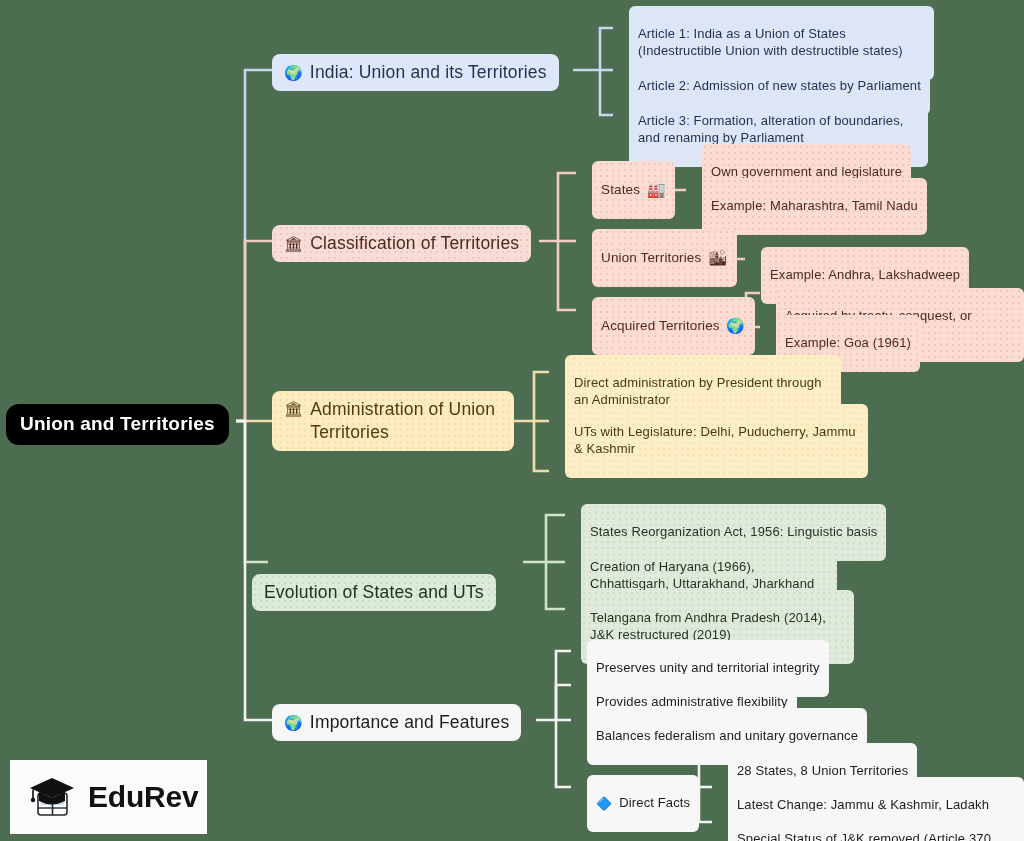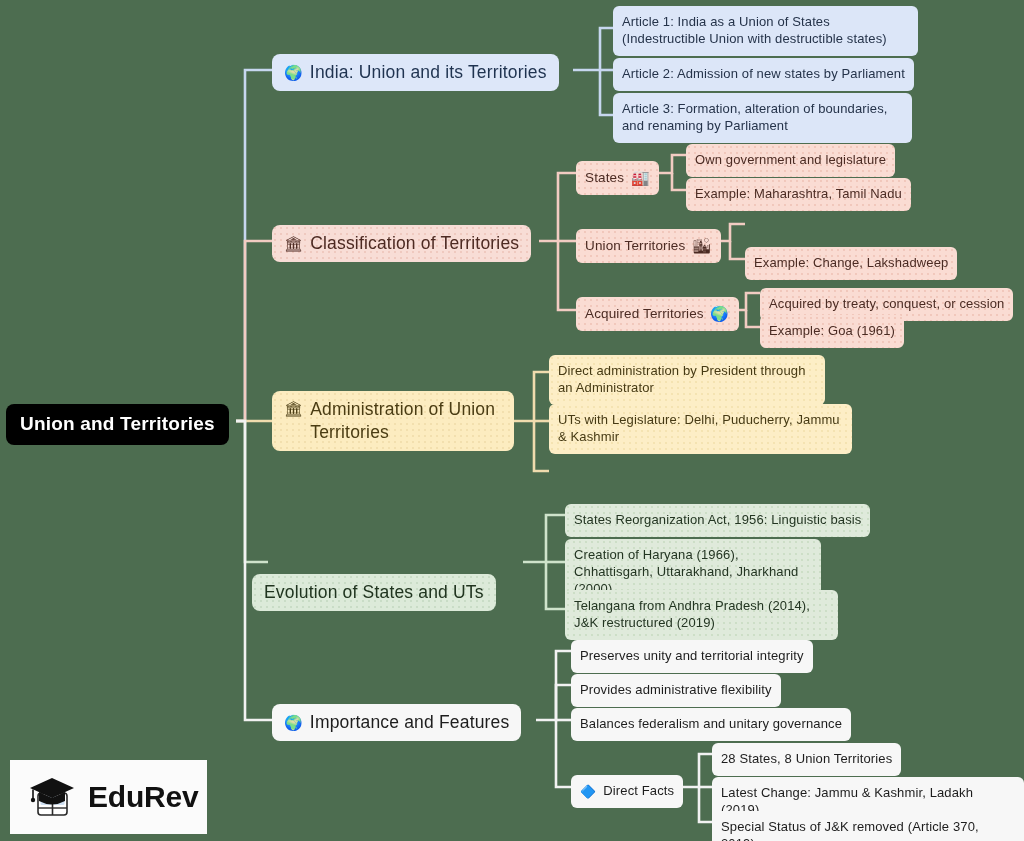--- a/index.html
+++ b/index.html
@@ -40,21 +40,21 @@
     line-height: 1;
     display: inline-block;
   }
 
   
   .root {
     background: #000000;
     color: #ffffff;
     font-size: 19px;
     font-weight: bold;
-    border-radius: 8px;
+    border-radius: 13px;
     padding: 8px 14px;
   }
 
   
   .l1 {
     font-size: 17.5px;
     border-radius: 8px;
     padding: 7px 12px;
   }
   .l1.blue   { background:#dde7f9; color:#1f3350; }
@@ -66,21 +66,22 @@
                background-size: 6px 6px; }
   .l1.green  { background:#dcead9; color:#20341f;
                background-image: radial-gradient(#c9dcc6 0.8px, transparent 0.9px);
                background-size: 6px 6px; }
   .l1.white  { background:#f7f7f7; color:#1d1d1d; }
 
   
   .leaf {
     font-size: 13px;
     border-radius: 6px;
-    padding: 8px 9px;
+    padding: 20px 9px;
+    margin-left: 16px;
   }
   .leaf.blue  { background:#dce6f8; color:#25334a; }
   .leaf.pink  { background:#fadcd3; color:#4b2b23;
                 background-image: radial-gradient(#f0c6ba 0.7px, transparent 0.8px);
                 background-size: 6px 6px; }
   .leaf.tan   { background:#fdeec6; color:#463a14;
                 background-image: radial-gradient(#f4e2b0 0.7px, transparent 0.8px);
                 background-size: 6px 6px; }
   .leaf.green { background:#dfeadb; color:#233522;
                 background-image: radial-gradient(#cbddc6 0.7px, transparent 0.8px);
@@ -197,21 +198,21 @@
   </div>
   <div class="node leaf pink" style="left:686px; top:178px;">
     <span class="ntxt">Example: Maharashtra, Tamil Nadu</span>
   </div>
 
   <div class="node leaf pink mid" style="left:576px; top:229px;">
     <span class="ntxt">Union Territories</span>
     <span class="nicon">🏙</span>
   </div>
   <div class="node leaf pink" style="left:745px; top:247px;">
-    <span class="ntxt">Example: Change, Lakshadweep</span>
+    <span class="ntxt">Example: Andhra, Lakshadweep</span>
   </div>
 
   <div class="node leaf pink mid" style="left:576px; top:297px;justify-content:center;">
     <span class="ntxt">Acquired Territories</span>
     <span class="nicon">🌍</span>
   </div>
   <div class="node leaf pink" style="left:760px; top:288px;">
     <span class="ntxt">Acquired by treaty, conquest, or cession</span>
   </div>
   <div class="node leaf pink" style="left:760px; top:315px;">

